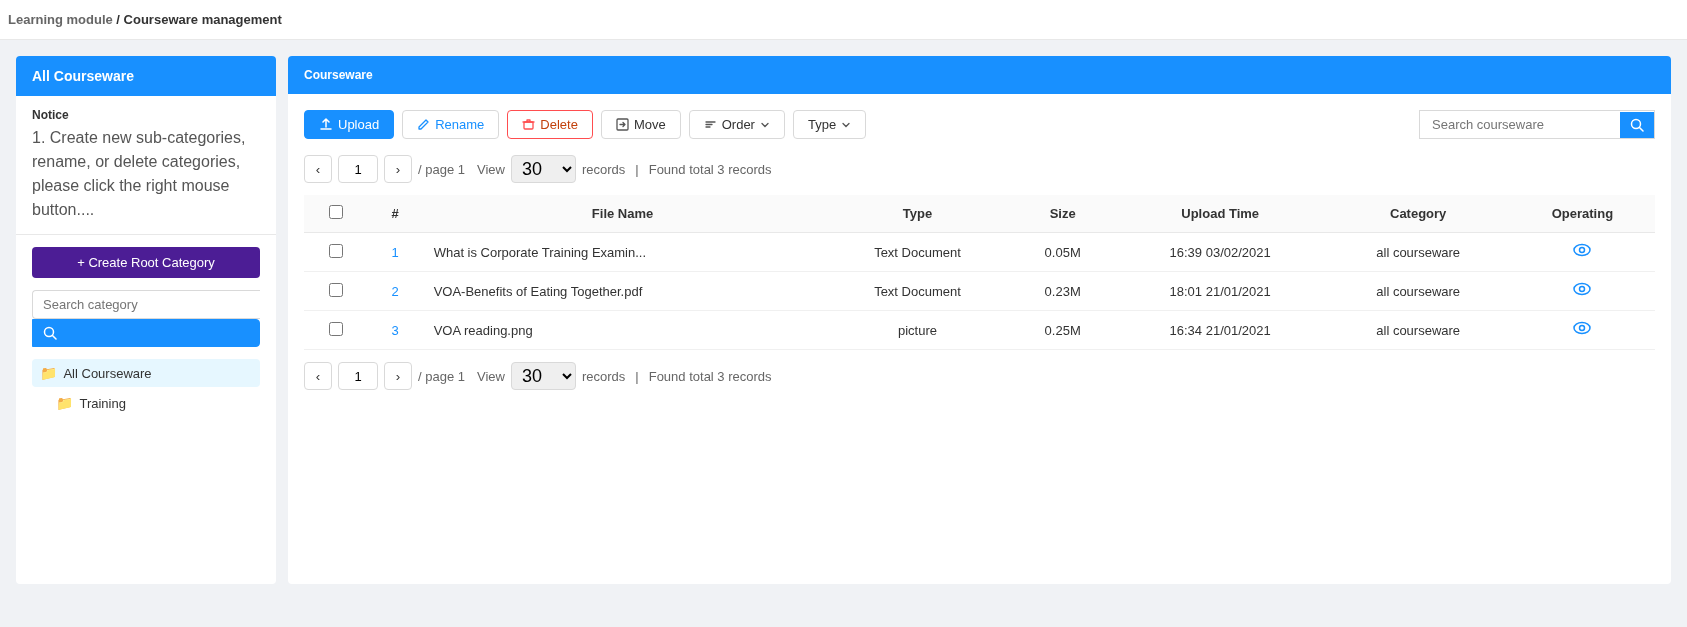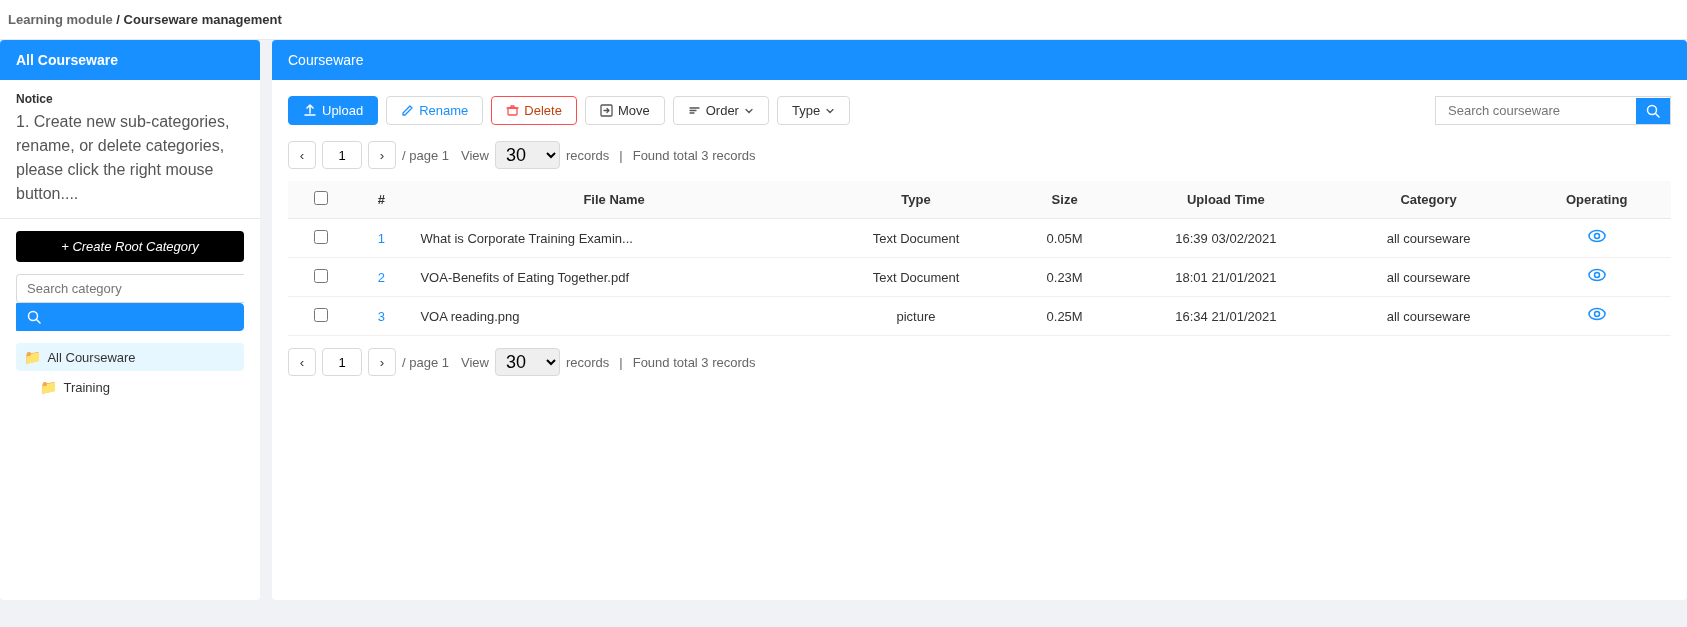--- a/index.html
+++ b/index.html
@@ -1,41 +1,41 @@
 <!DOCTYPE html>
 <html><head>
   <meta charset="utf-8">
   <style>
     * { box-sizing: border-box; margin: 0; padding: 0; }
     body { font-family: Arial, sans-serif; font-size: 13px; background: #f0f2f5; color: #333; }
 
     .breadcrumb { padding: 12px 8px; font-size: 13px; color: #666; background: #fff; border-bottom: 1px solid #e8e8e8; }
     .breadcrumb span { color: #333; font-weight: bold; }
 
-    .main-layout { display: flex; gap: 12px; min-height: 560px; }
+    .main-layout { display: flex; padding: 16px; gap: 12px; min-height: 560px; }
 
     
     .sidebar { width: 260px; background: #fff; border-radius: 4px; overflow: hidden; flex-shrink: 0; }
     .sidebar-header { background: #1890ff; color: #fff; padding: 12px 16px; font-size: 14px; font-weight: bold; }
     .sidebar-body { padding: 12px 16px; }
     .notice-title { font-size: 12px; font-weight: bold; margin-bottom: 4px; color: #333; }
     .notice-text { font-size: 16px; color: #555; line-height: 1.5; }
     .sidebar-divider { height: 1px; background: #e8e8e8; margin: 12px -16px; position: relative; }
-    .create-root-btn { display: flex; align-items: center; justify-content: center; gap: 6px; background: #000000; color: #fff; border: none; border-radius: 4px; padding: 8px 16px; width: 100%; cursor: pointer; font-size: 13px; margin: 12px 0; font-style: italic; }
+    .create-root-btn { display: flex; align-items: center; justify-content: center; gap: 6px; background: #4c1d95; color: #fff; border: none; border-radius: 4px; padding: 8px 16px; width: 100%; cursor: pointer; font-size: 13px; margin: 12px 0; }
     .search-category-row { display: flex; gap: 0; margin-bottom: 12px; flex-direction: column; }
     .search-category-input { flex: 1; border: 1px solid #d9d9d9; border-right: none; border-radius: 4px 0 0 4px; padding: 6px 10px; font-size: 13px; color: #999; outline: none; }
     .search-category-btn { background: #1890ff; border: 1px solid #1890ff; border-radius: 0 4px 4px 0; color: #fff; padding: 6px 10px; cursor: pointer; display: flex; align-items: center; }
     .tree-item { display: flex; align-items: center; gap: 6px; padding: 6px 8px; border-radius: 4px; cursor: pointer; background: #e6f7ff; margin-bottom: 2px; }
     .tree-item.sub { background: none; padding-left: 24px; }
     .folder-icon { font-size: 14px; }
     .tree-label { font-size: 13px; color: #333; }
 
     
     .main-content { flex: 1; background: #fff; border-radius: 4px; overflow: hidden; }
-    .content-header { background: #1890ff; color: #fff; padding: 12px 16px; font-size: 14px; font-weight: normal; }
+    .content-header { background: #1890ff; color: #fff; padding: 12px 16px; font-size: 12px; font-weight: bold; }
     .content-body { padding: 16px; }
 
     
     .toolbar { display: flex; align-items: center; gap: 8px; margin-bottom: 16px; }
     .toolbar-btn { display: flex; align-items: center; gap: 5px; border: 1px solid #d9d9d9; background: #fff; border-radius: 4px; padding: 6px 14px; cursor: pointer; font-size: 13px; color: #333; }
     .toolbar-btn.danger { border-color: #ff4d4f; color: #c2410c; }
     .toolbar-btn.primary { background: #1890ff; border-color: #1890ff; color: #fff; }
     .toolbar-spacer { flex: 1; }
     .search-courseware { display: flex; align-items: center; border: 1px solid #d9d9d9; border-radius: 0; overflow: hidden; }
     .search-courseware-input { border: none; outline: none; padding: 6px 12px; font-size: 13px; width: 200px; color: #999; }

